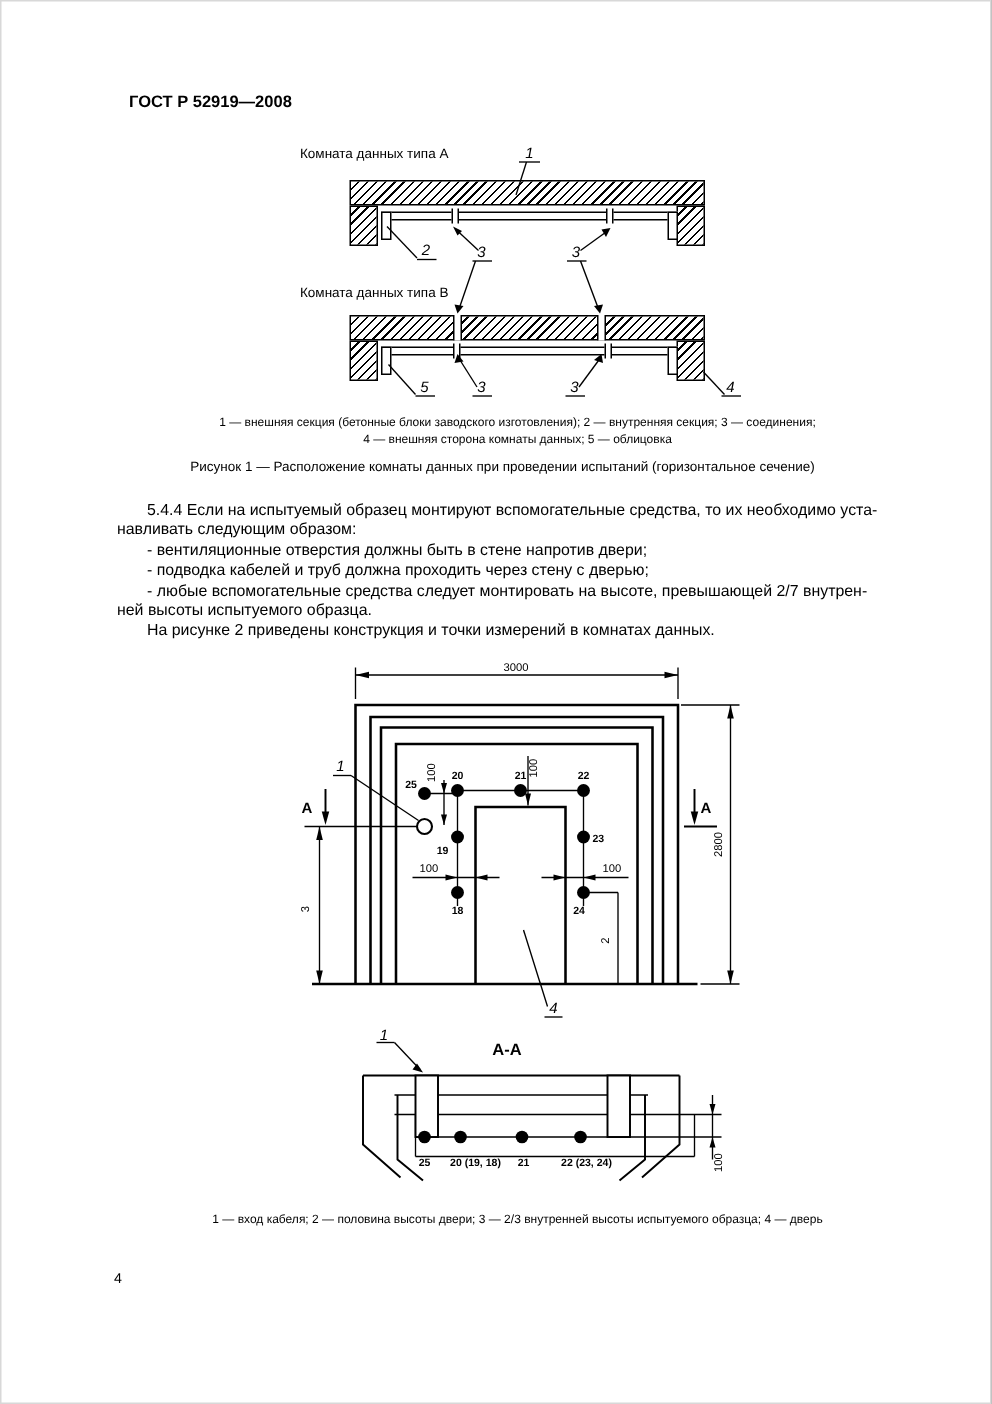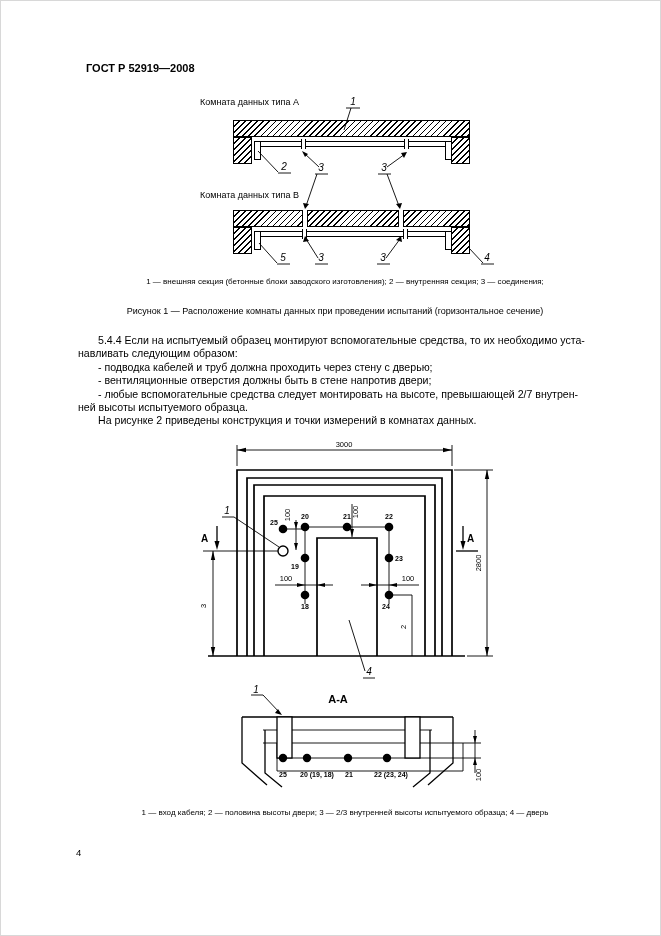--- a/index.html
+++ b/index.html
@@ -93,27 +93,28 @@
     <text class="callout-num" x="94" y="80" text-anchor="middle">2</text>
     <text class="callout-num" x="131" y="81" text-anchor="middle">3</text>
     <text class="callout-num" x="194" y="81" text-anchor="middle">3</text>
     <text class="callout-num" x="93" y="171" text-anchor="middle">5</text>
     <text class="callout-num" x="131" y="171" text-anchor="middle">3</text>
     <text class="callout-num" x="193" y="171" text-anchor="middle">3</text>
     <text class="callout-num" x="297" y="171" text-anchor="middle">4</text>
   </svg>
 
   <div class="abs legend" style="left:85px;top:277px;width:520px;">1 — внешняя секция (бетонные блоки заводского изготовления); 2 — внутренняя секция; 3 — соединения;</div>
+  <div class="abs legend" style="left:85px;top:288px;width:520px;">4 — внешняя сторона комнаты данных; 5 — облицовка</div>
   <div class="abs figcap" style="left:75px;top:306px;width:520px;">Рисунок 1 — Расположение комнаты данных при проведении испытаний (горизонтальное сечение)</div>
 
   <div class="abs body-text" style="left:78px;top:334px;">
     <div class="ind">5.4.4  Если на испытуемый образец монтируют вспомогательные средства, то их необходимо уста-</div>
     <div>навливать следующим образом:</div>
+    <div class="ind">-  вентиляционные отверстия должны быть в стене напротив двери;</div>
     <div class="ind">-  подводка кабелей и труб должна проходить через стену с дверью;</div>
-    <div class="ind">-  вентиляционные отверстия должны быть в стене напротив двери;</div>
     <div class="ind">-  любые вспомогательные средства следует монтировать на высоте, превышающей 2/7 внутрен-</div>
     <div>ней высоты испытуемого образца.</div>
     <div class="ind">На рисунке 2 приведены конструкция и точки измерений в комнатах данных.</div>
   </div>
 
   <svg style="left:175px;top:438px;" width="335" height="252" viewBox="0 0 335 252">
 
     <g>
       <path class="wall" d="M62,218 V32 H277 V218"></path>
       <path class="wall" d="M72,218 V40 H267 V218"></path>

